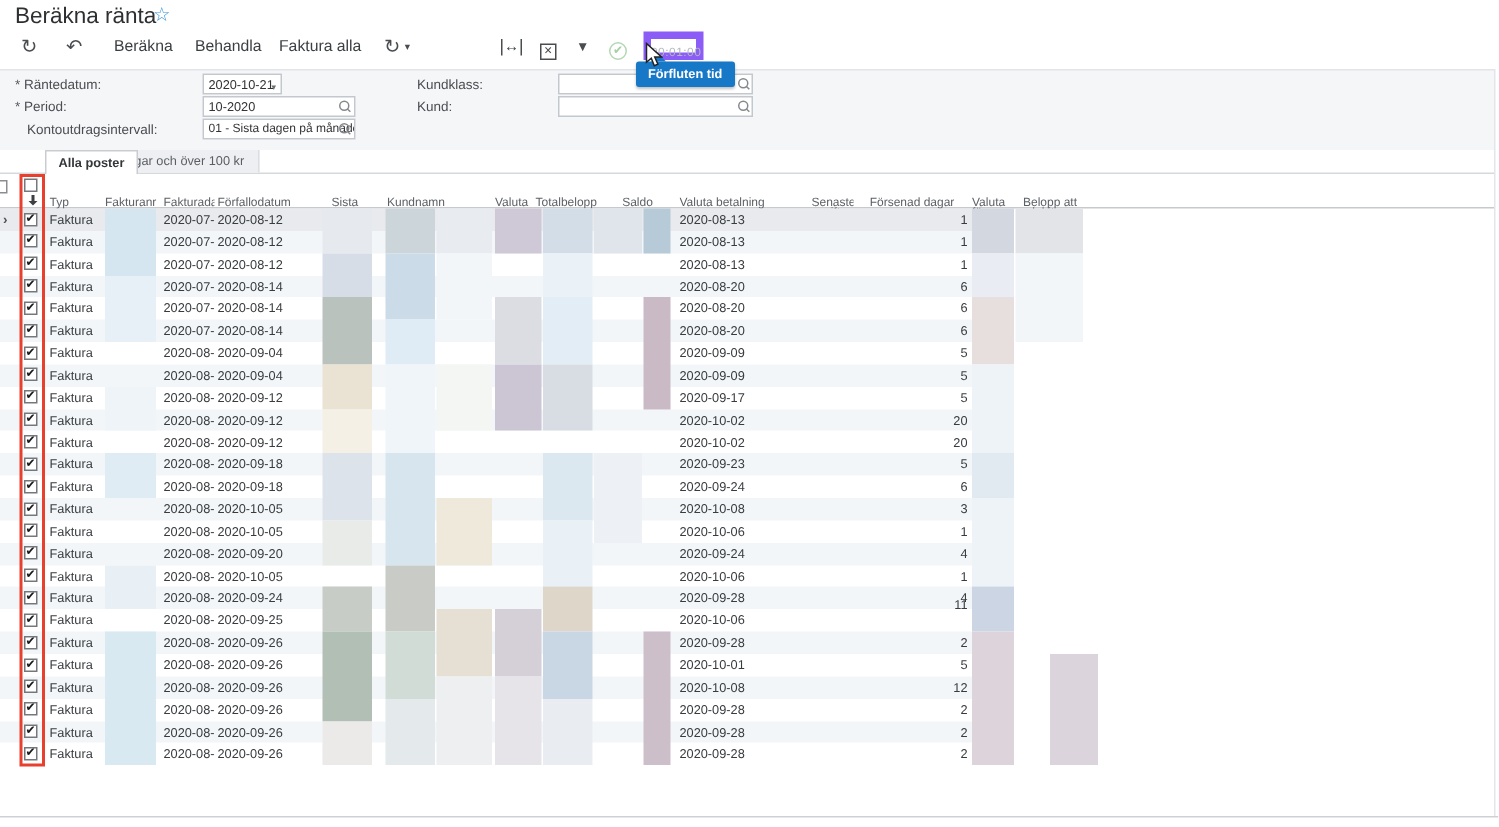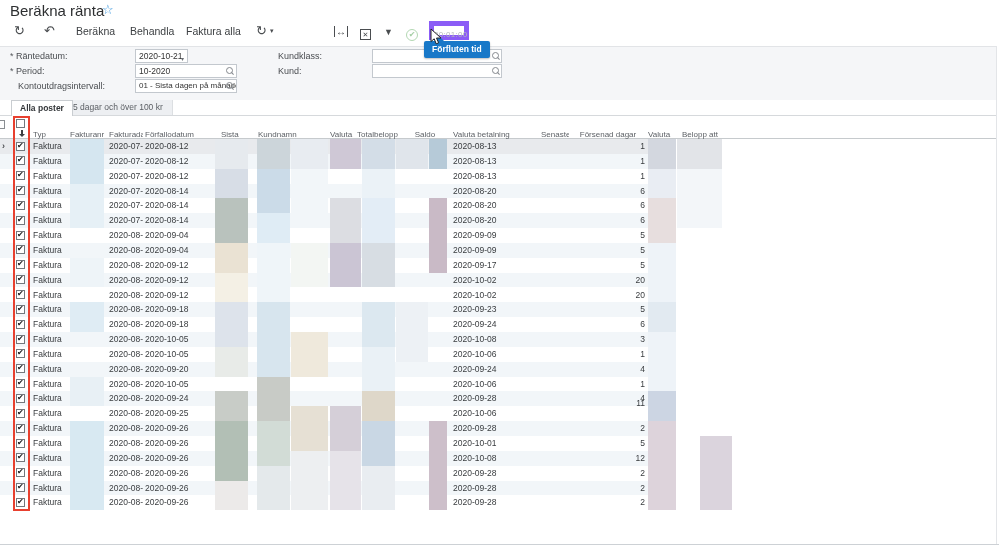--- a/index.html
+++ b/index.html
@@ -32,21 +32,21 @@
   .flabel { position:absolute; font-size:9px; color:#4a4d51; }
   .req { position:absolute; font-size:9px; color:#55585c; }
   .field { position:absolute; height:14px; background:#fff; border:1px solid #c3c8ce; font-size:8.5px; line-height:12px; color:#333; padding:0 3px; white-space:nowrap; overflow:hidden; }
   .field .dd { position:absolute; right:3px; top:3px; font-size:6px; color:#6b6f74; }
   .mag { position:absolute; width:9px; height:9px; }
   .mag::before { content:""; position:absolute; left:0; top:0; width:5px; height:5px; border:1px solid #85898e; border-radius:50%; }
   .mag::after { content:""; position:absolute; left:5px; top:6px; width:3px; height:1px; background:#85898e; transform:rotate(45deg); }
 
   
   .tabline { left:0; top:115px; width:996px; height:1px; background:#d6d9dc; }
-  .tab-active { left:11px; top:100px; height:16px; padding:0 8px; background:#fff;
+  .tab-active { left:30px; top:100px; height:16px; padding:0 8px; background:#fff;
     border:1px solid #c9cdd1; border-bottom:none; font-size:8.5px; font-weight:bold;
     line-height:15px; color:#34373a; z-index:3; }
   .tab-idle { left:64px; top:100px; height:15px; padding:0 9px; background:#edeff2;
     border-right:1px solid #dcdfe2; font-size:8.5px; line-height:15px; color:#5a5e63; }
 
   
   .thead { left:0; top:117px; width:996px; height:22px; background:#fff; border-bottom:1px solid #c6cacd; }
   .hcell { position:absolute; top:14px; font-size:8px; line-height:7.4px; color:#5d6166; overflow:hidden; height:20px; }
   .hcell.r { text-align:center; }
   .note-frag { position:absolute; left:-3px; top:3px; width:8px; height:9px; border:1px solid #8a8e92; background:#fff; }

